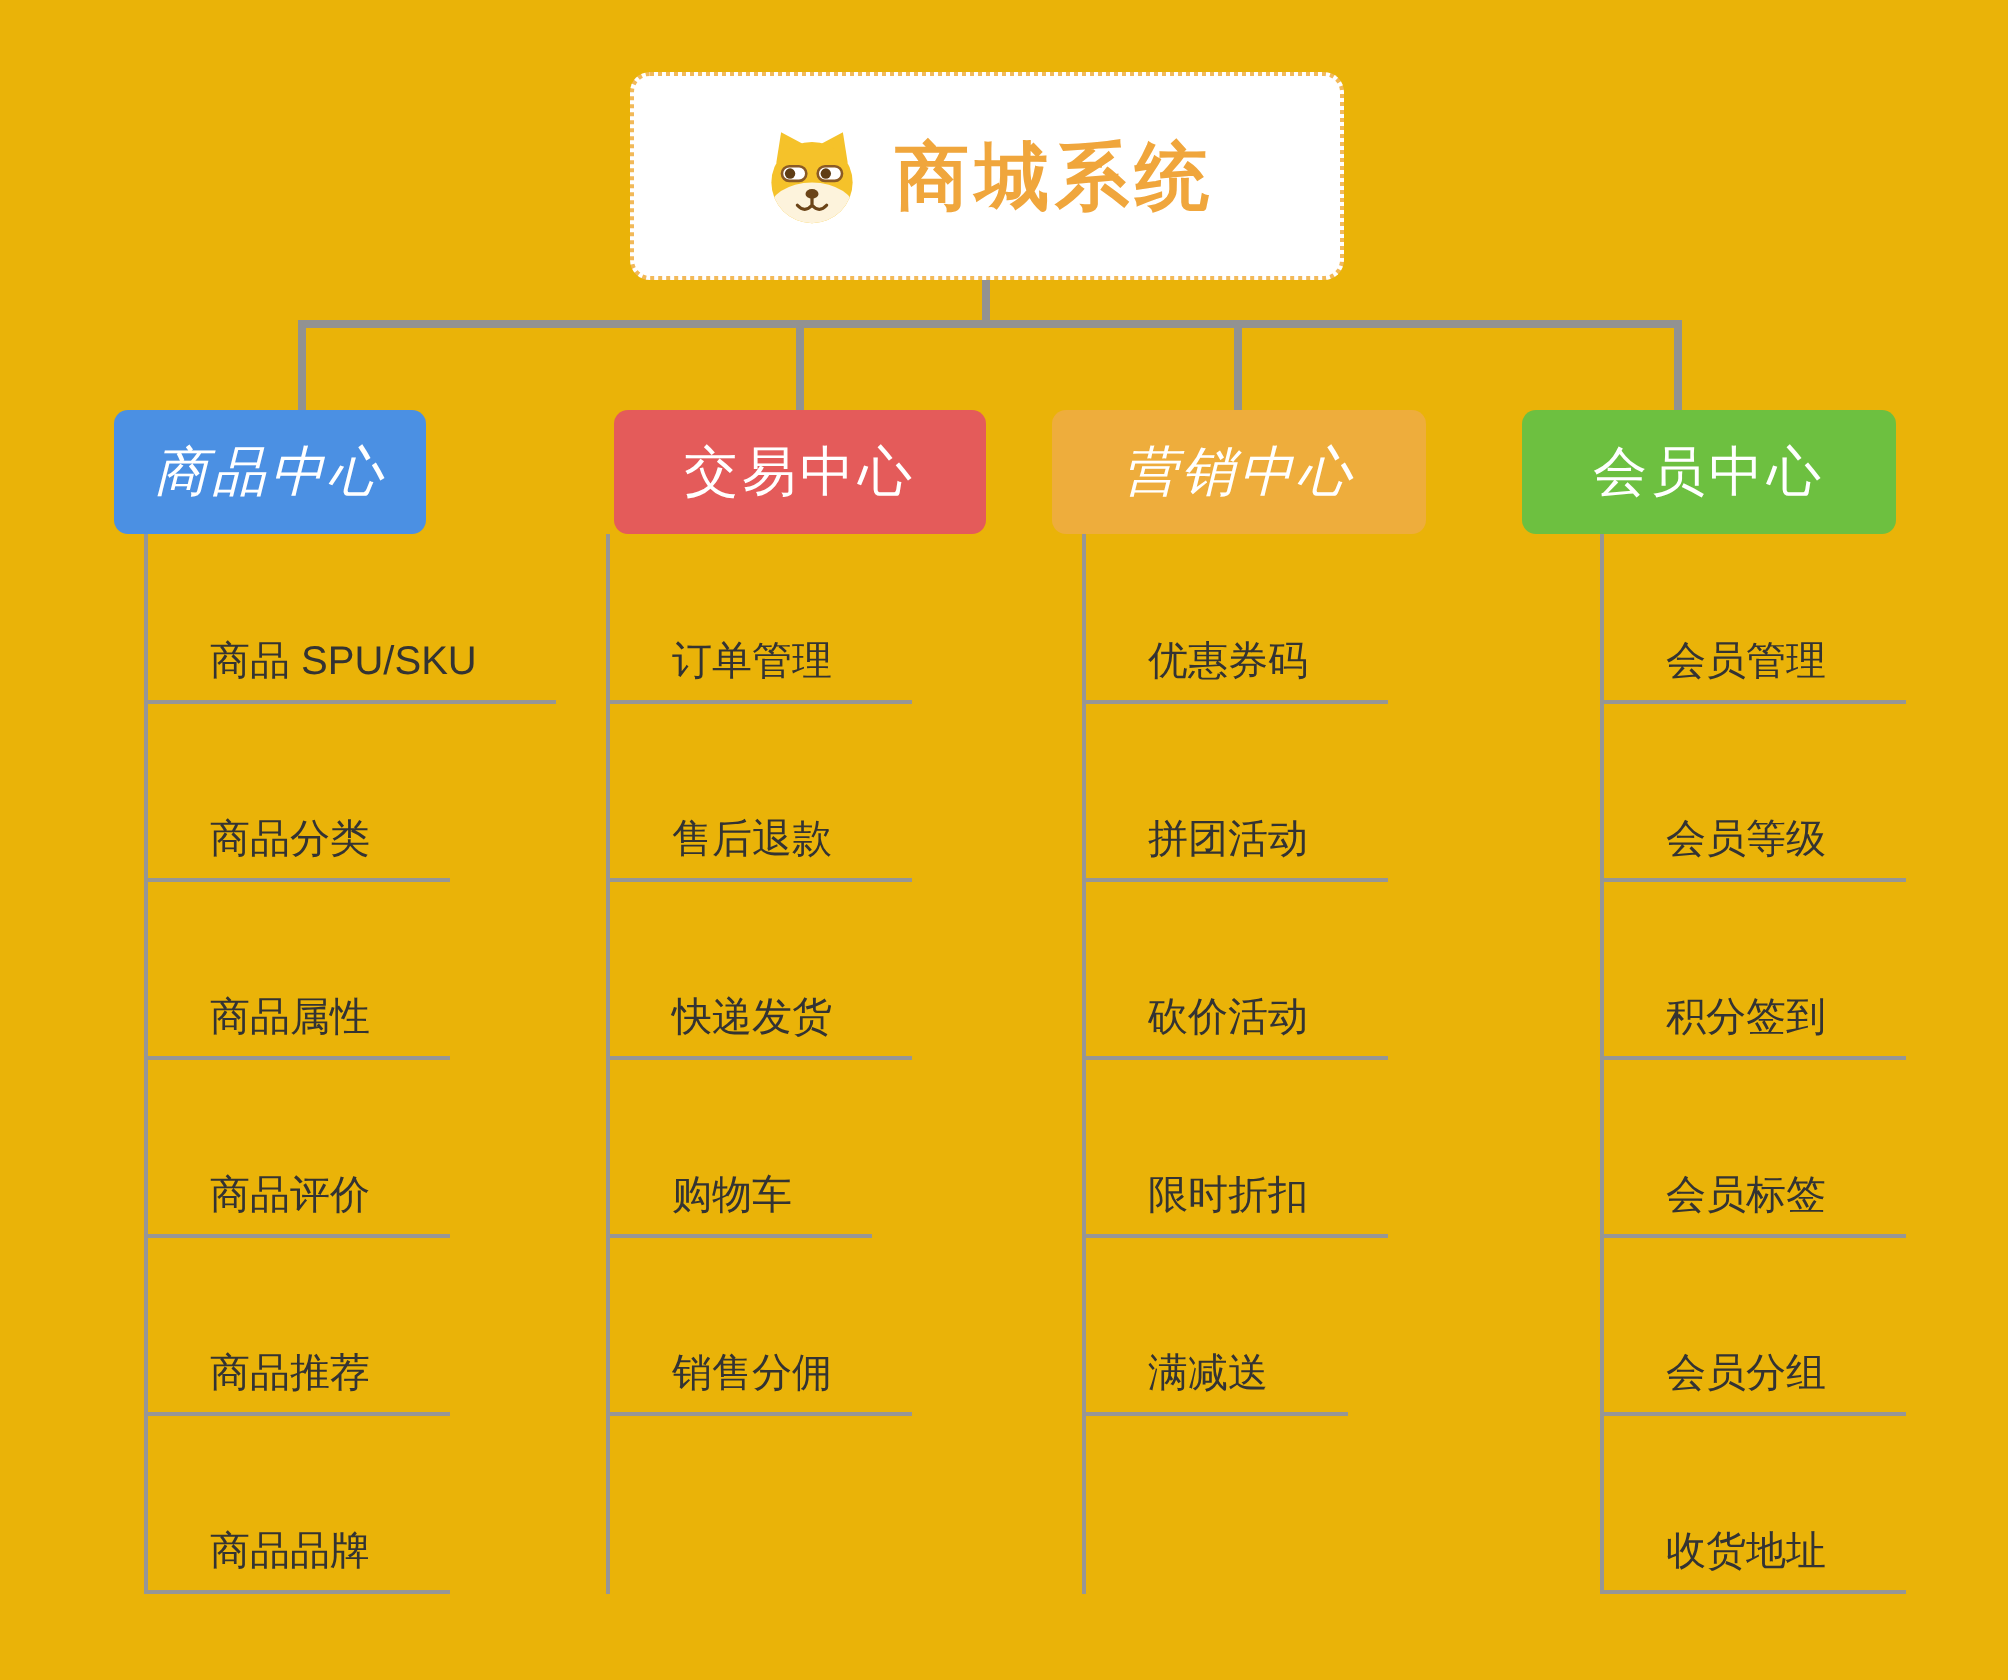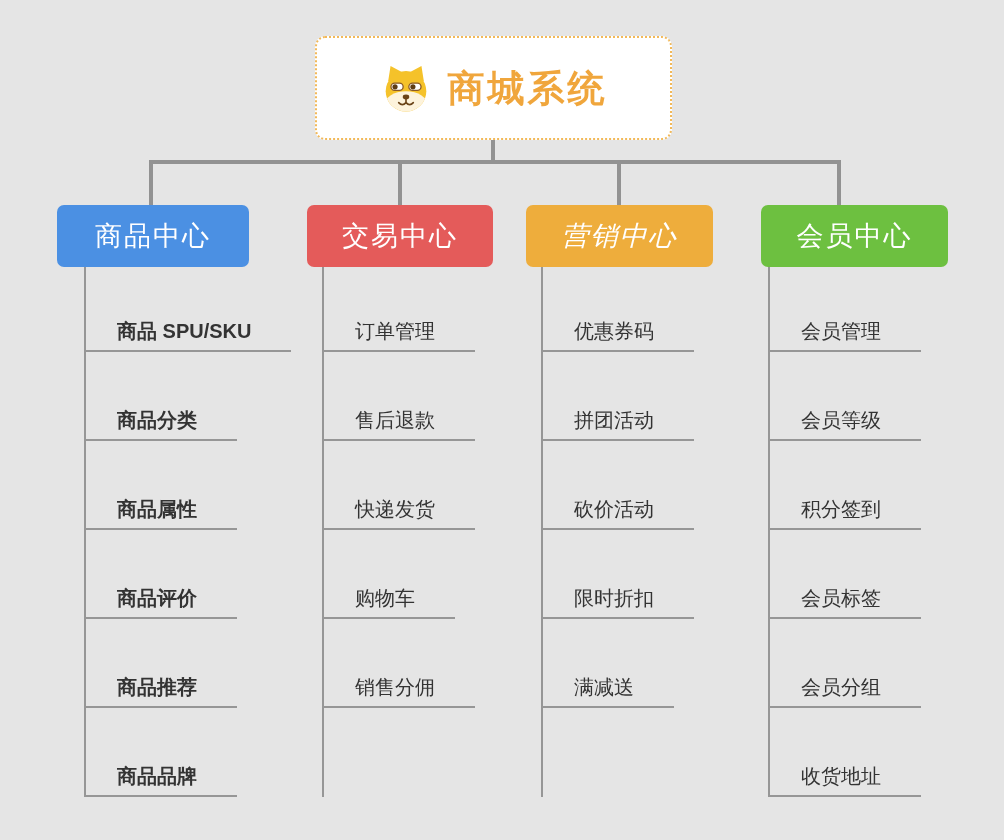--- a/index.html
+++ b/index.html
@@ -2,21 +2,21 @@
 <html lang="zh"><head>
 <meta charset="utf-8">
 <style>
   html,body { margin:0; padding:0; }
   body {
     background:#F6F6F7;
     font-family:"Liberation Sans","DejaVu Sans",sans-serif;
   }
   .canvas {
     position:relative; width:1004px; height:840px;
-    background:#e5e5e5; overflow:hidden;
+    background:#eab308; overflow:hidden;
   }
   
   .root-node {
     position:absolute; left:315px; top:36px; width:357px; height:104px;
     box-sizing:border-box; background:#FFFFFF;
     border:2px dotted #F2B959; border-radius:10px;
     display:flex; align-items:center; justify-content:center; gap:16px;
     cursor:pointer;
   }
   .root-label {
@@ -30,31 +30,31 @@
   .drop { top:160px; width:4px; height:47px; }
   .drop-0 { left:149px; } .drop-1 { left:398px; }
   .drop-2 { left:617px; } .drop-3 { left:837px; }
   
   .branch-node {
     position:absolute; top:205px; height:62px; box-sizing:border-box;
     border-radius:7px; color:#FFFFFF; font-size:27px; letter-spacing:2px;
     display:flex; align-items:center; justify-content:center;
     cursor:pointer;
   }
-  .branch-0 { left:57px;  width:192px; }
+  .branch-0 { left:57px;  width:156px;font-style:italic; }
   .branch-1 { left:307px; width:186px; }
   .branch-2 { left:526px; width:187px;font-style:italic; }
   .branch-3 { left:745px; width:187px;margin-left:16px; }
   
   .column {
     position:absolute; top:267px; height:530px;
     border-left:2px solid #969696;
   }
-  .col-0 { left:84px;font-weight:bold; } .col-1 { left:322px; }
-  .col-2 { left:541px;font-family:Liberation Serif, serif; } .col-3 { left:768px; }
+  .col-0 { left:72px; } .col-1 { left:303px; }
+  .col-2 { left:541px;font-family:Liberation Serif, serif; } .col-3 { left:800px; }
   .leaf-row { display:flex; align-items:flex-end; height:89px; }
   .leaf-row:first-child { height:85px; }
   .leaf {
     white-space:nowrap; font-size:20px; color:#333333; line-height:1.2;
     padding:0 40px 7px 33px; margin-left:-2px;
     border-bottom:2px solid #969696; cursor:pointer;
   }
 </style>
 </head>
 <body>

